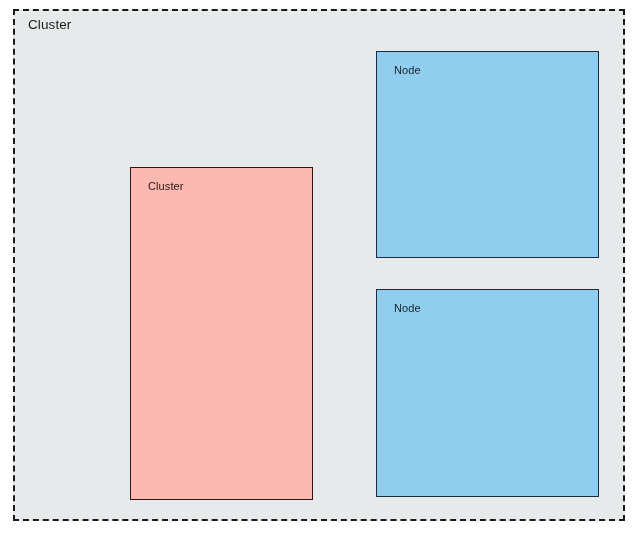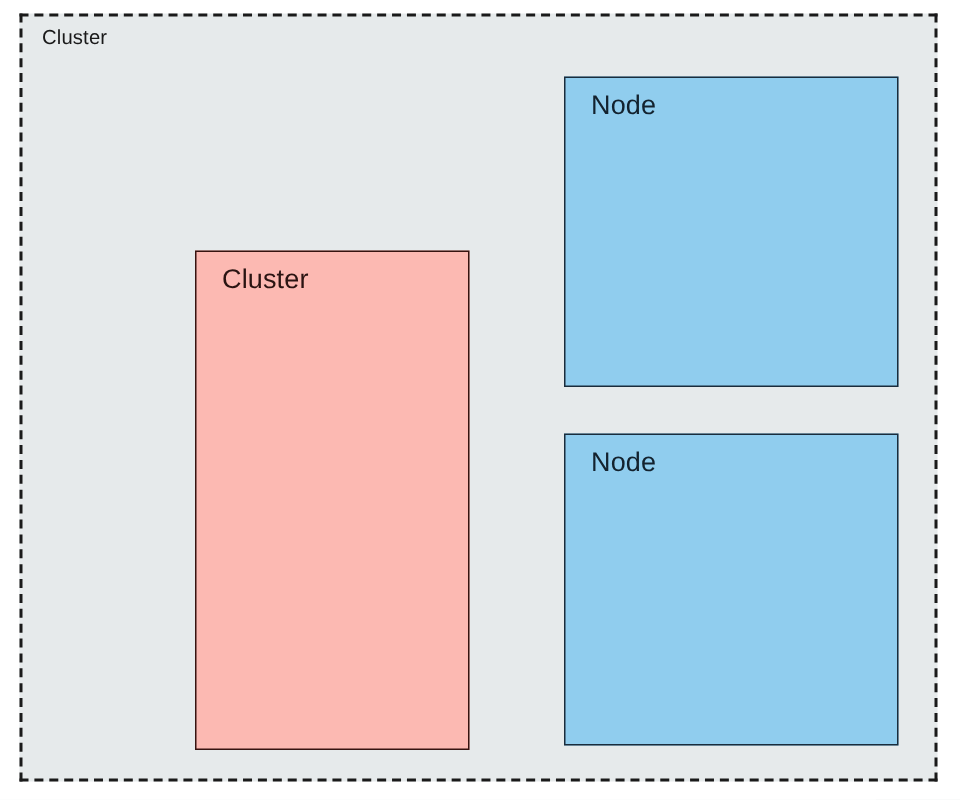--- a/index.html
+++ b/index.html
@@ -45,21 +45,21 @@
   }
 
   
   .box {
     position: absolute;
     box-sizing: border-box;
   }
 
   .box-label {
     position: absolute;
-    font-size: 18px;
+    font-size: 11px;
     line-height: 16px;
     color: #1a1a1a;
     white-space: nowrap;
     letter-spacing: 0.1px;
   }
 
   .master-box {
     left: 115px;
     top: 156px;
     width: 183px;

